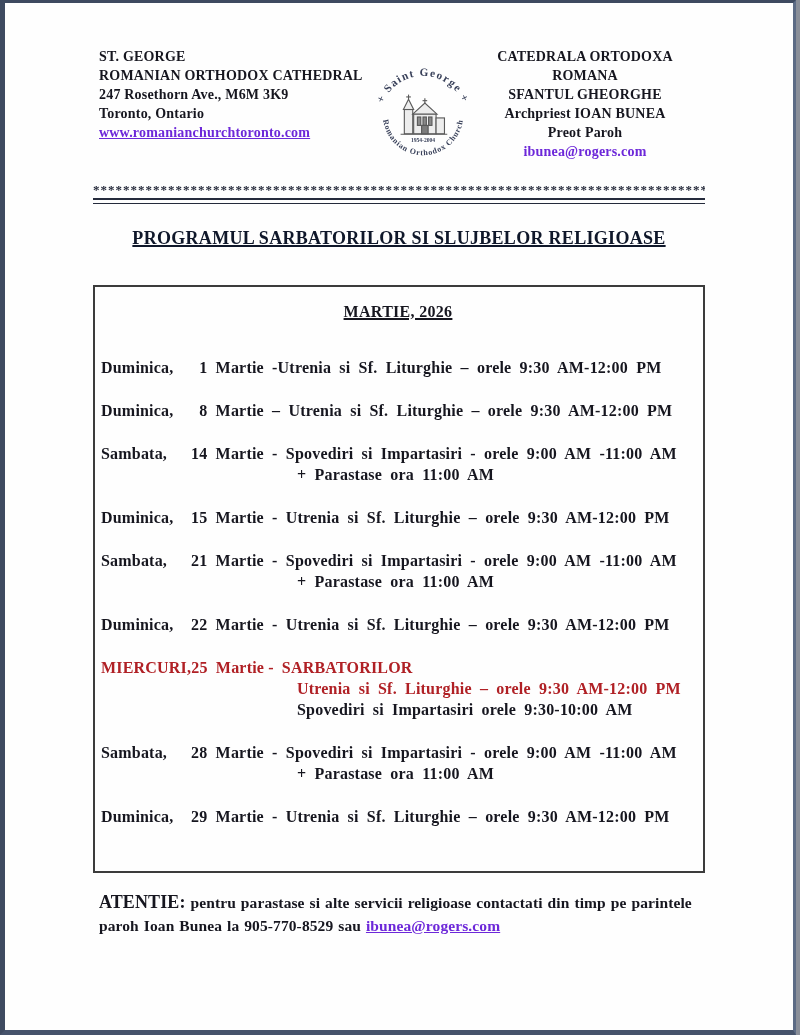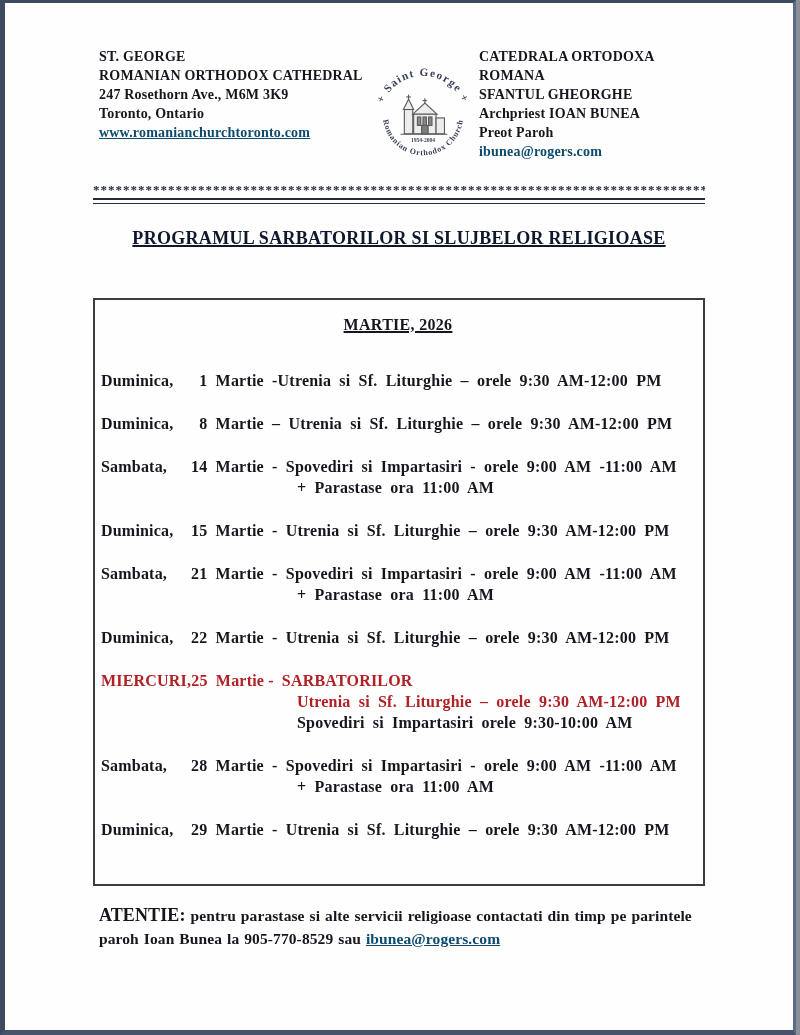--- a/index.html
+++ b/index.html
@@ -8,30 +8,30 @@
     border-top:3px solid #3e4a60;border-left:5px solid #3e4a60;
     border-right:3px solid #5c6b85;border-bottom:5px solid #46536b;
     font-family:"Liberation Serif","DejaVu Serif",serif;font-weight:bold;
     color:#16161f;position:relative;overflow:hidden;
   }
   .content{padding:44px 88px 0 88px;}
   
   .header{display:flex;}
   .h-left{width:268px;font-size:14px;line-height:19px;letter-spacing:.2px;padding-left:6px;}
   .h-seal{width:112px;margin-top:14px;}
-  .h-right{flex:1;font-size:14px;line-height:19px;letter-spacing:.2px;padding-right:14px;}
-  .link{color:#0c4a6e;text-decoration:underline;cursor:pointer;}
+  .h-right{flex:1;text-align:center;font-size:14px;line-height:19px;letter-spacing:.2px;padding-right:14px;}
+  .link{color:#6d28d9;text-decoration:underline;cursor:pointer;}
   .link.nline{text-decoration:none;}
   .ast-row{margin-top:5px;font-size:13px;letter-spacing:1px;white-space:nowrap;overflow:hidden;color:#1f2435;}
   .double-rule{margin-top:0px;height:3px;border-top:2px solid #252b3c;border-bottom:1px solid #252b3c;}
   
   .doc-title{margin-top:24px;text-align:center;font-size:18px;letter-spacing:.3px;
     text-decoration:underline;text-decoration-thickness:2px;color:#0f172a;}
   
-  .sched-box{margin-top:49px;border:2px solid #3c3c3c;height:588px;box-sizing:border-box;
+  .sched-box{margin-top:36px;border:2px solid #3c3c3c;height:588px;box-sizing:border-box;
     padding:16px 8px 0 6px;}
   .month-title{text-align:center;font-size:16px;text-decoration:underline;
     text-decoration-thickness:2px;margin-bottom:36px;letter-spacing:.3px;}
   .entries{font-size:16px;line-height:21px;word-spacing:4px;letter-spacing:.2px;}
   .entry-block{margin-bottom:22px;}
   .day{display:inline-block;min-width:86px;margin-right:4px;}
   .subline{padding-left:196px;}
   .red{color:#b02025;}
   
   .footer{margin-top:18px;padding-left:6px;font-size:15.5px;line-height:23px;width:636px;

